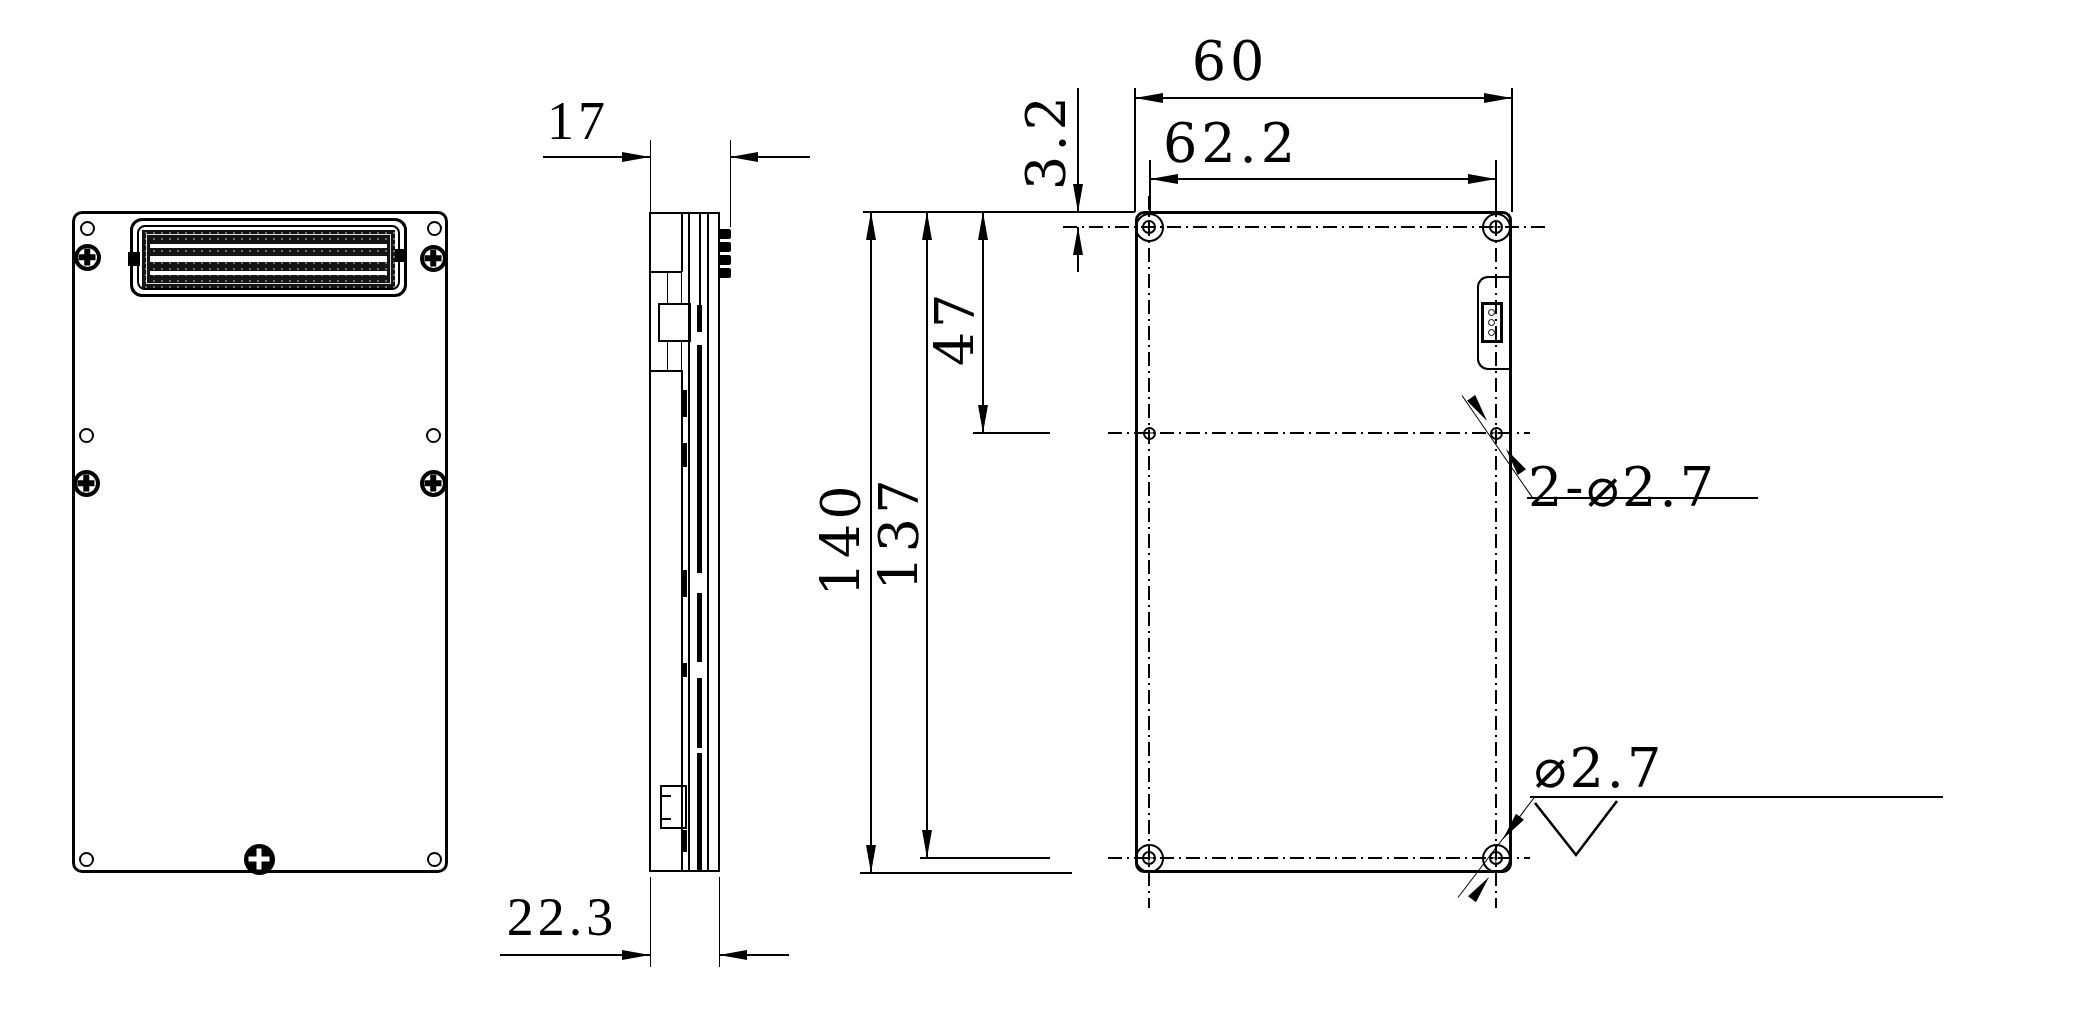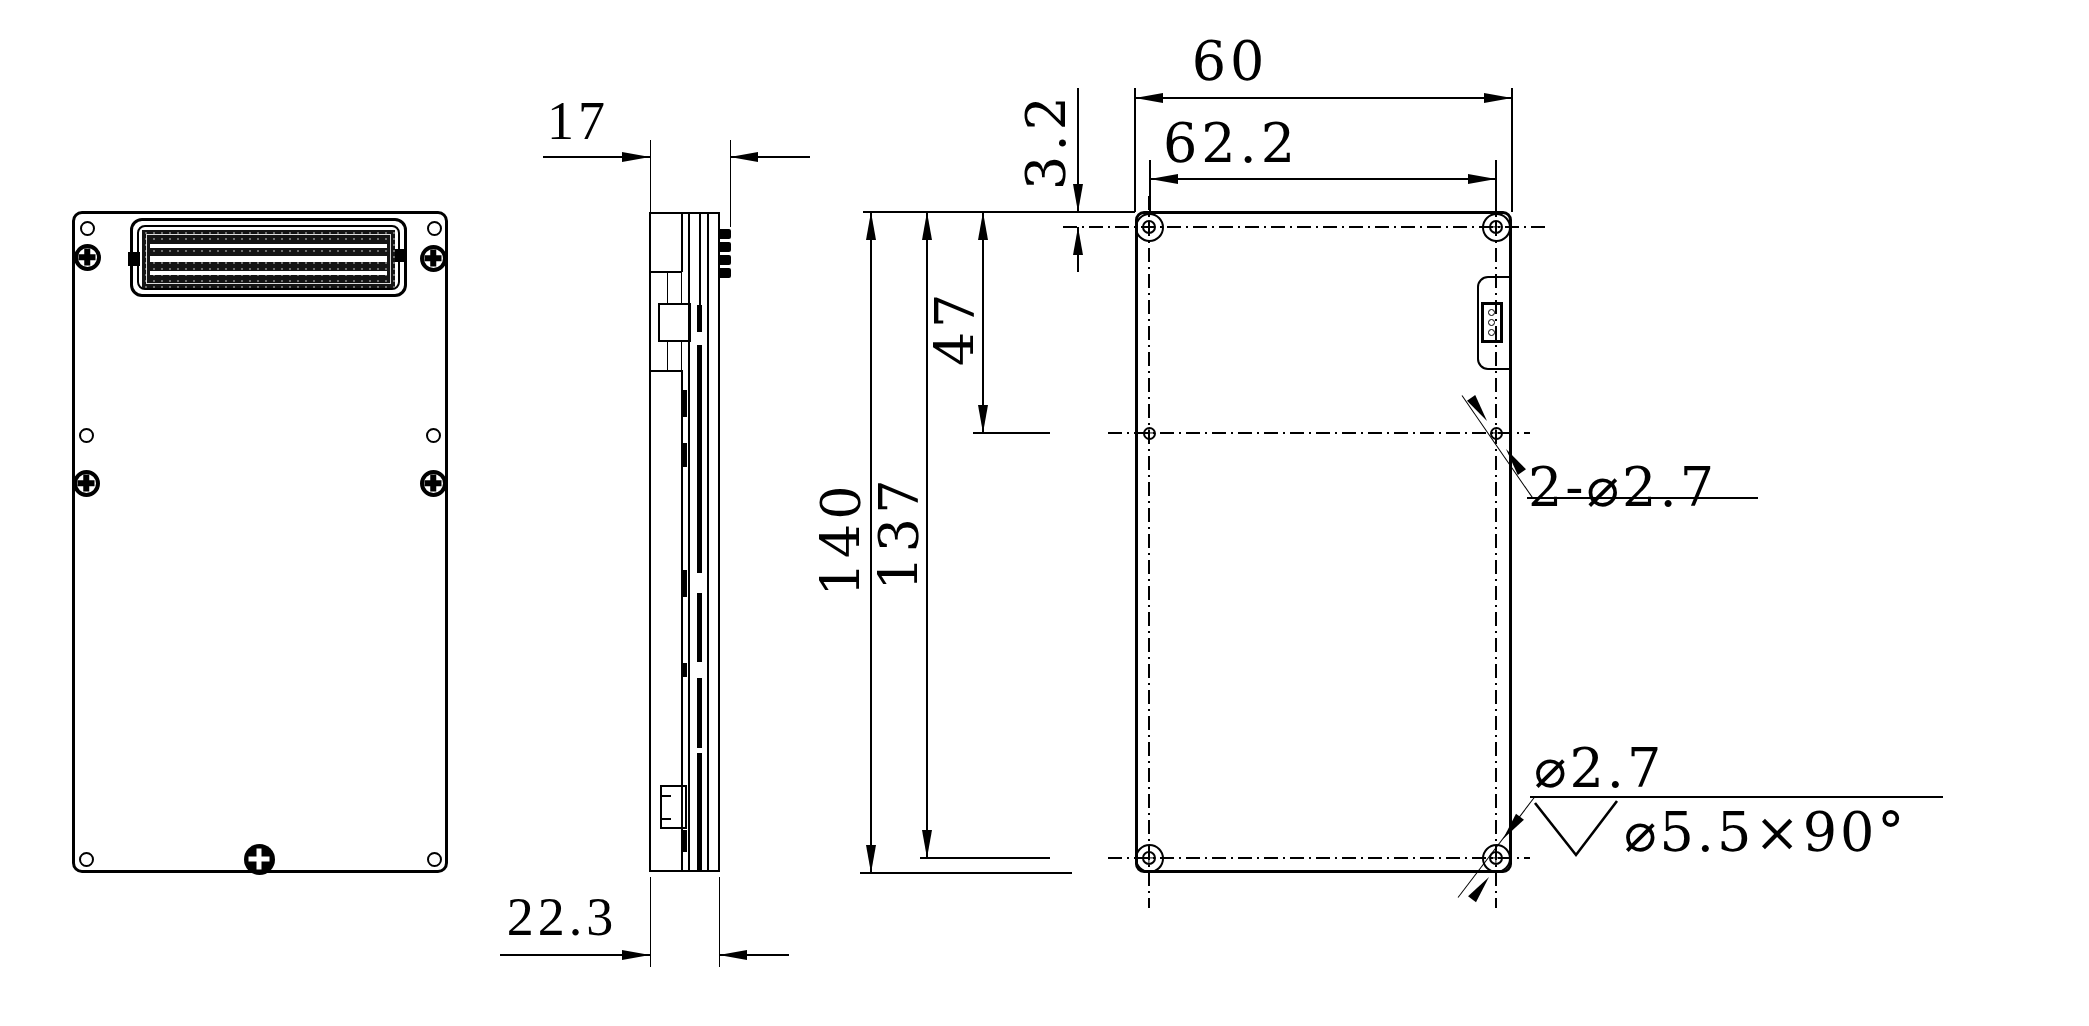--- a/index.html
+++ b/index.html
@@ -240,16 +240,15 @@
     <div class="calltext" style="left:1528px;top:425px;margin-top:36px;">2-⌀2.7</div>
 
     <div class="dl" style="left:1535px;top:796.2px;width:127px;transform:rotate(127.3deg);"></div>
     <div class="arr arr-r arr-rot" style="left:1475px;top:833.5px;transform:rotate(127.3deg);"></div>
     <div class="arr arr-r arr-rot" style="left:1461px;top:871.5px;transform:rotate(307.3deg);"></div>
     <div class="thin hl" style="left:1530px;top:796px;width:413px;"></div>
     <div class="calltext" style="left:1534px;top:742px;">⌀2.7</div>
     <svg class="abs" style="left:1531px;top:799px;" width="90" height="60" viewBox="0 0 90 60">
       <polyline points="4,4 45,56 86,2" fill="none" stroke="#000" stroke-width="2.6"></polyline>
     </svg>
-    <div class="calltext" style="left:1624px;top:806px;">⌀5.5×90°</div>
   </div>
 
 </div>
 
 </body></html>

